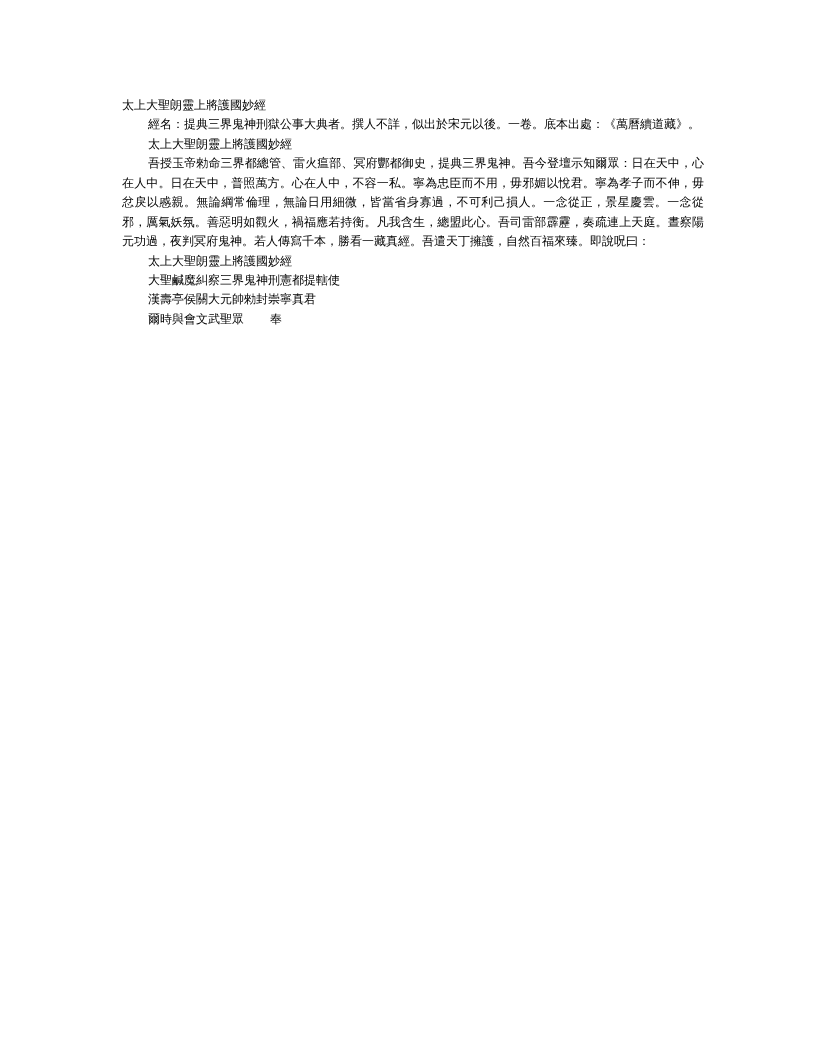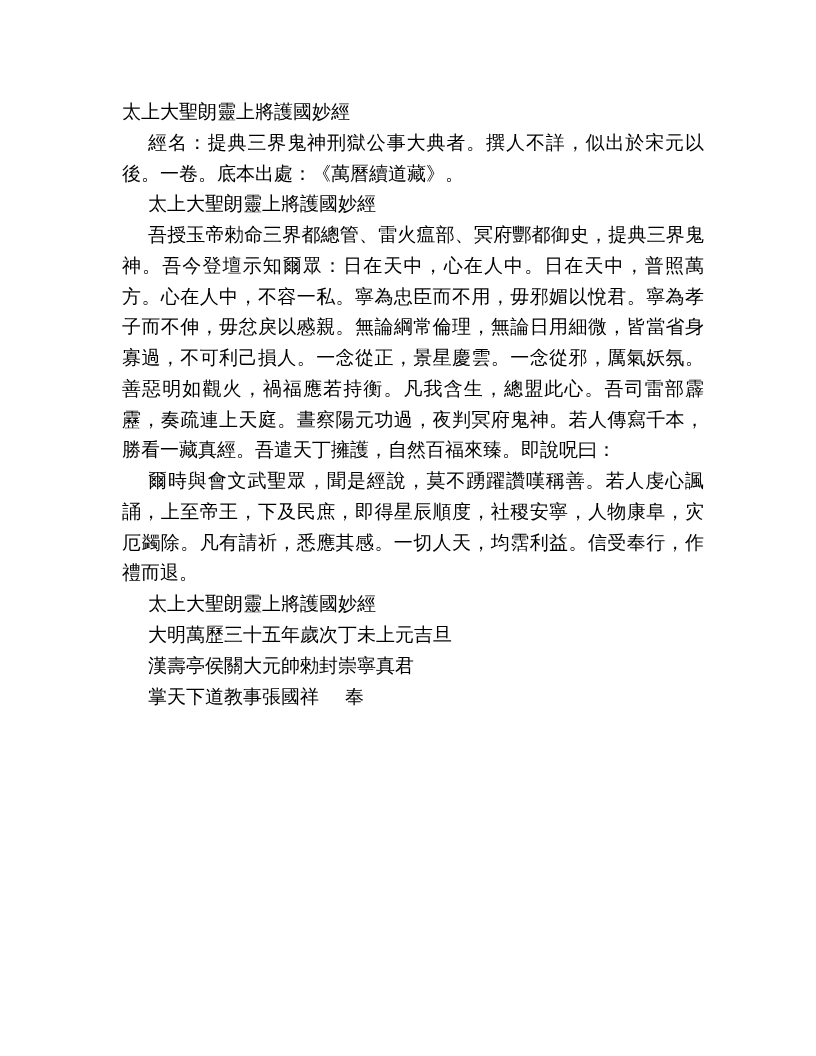--- a/index.html
+++ b/index.html
@@ -15,21 +15,21 @@
     position: relative;
     overflow: hidden;
   }
   .page {
     box-sizing: border-box;
     width: 816px;
     height: 1056px;
     padding: 96px 112px 0 122px;
   }
   .doc {
-    font-size: 19px;
+    font-size: 12px;
     line-height: 1.62;
     text-align: justify;
     text-justify: inter-ideograph;
   }
   .p {
     margin: 0;
     text-indent: 0;
     white-space: normal;
   }
   .p.indent1 {
@@ -56,25 +56,24 @@
     <p class="p">太上大聖朗靈上將護國妙經</p>
 
     <p class="p indent1">經名：提典三界鬼神刑獄公事大典者。撰人不詳，似出於宋元以後。一卷。底本出處：《萬曆續道藏》。</p>
 
     <p class="p indent-title">太上大聖朗靈上將護國妙經</p>
 
 
     <p class="p indent1">吾授玉帝勑命三界都總管、雷火瘟部、冥府酆都御史，提典三界鬼神。吾今登壇示知爾眾：日在天中，心在人中。日在天中，普照萬方。心在人中，不容一私。寧為忠臣而不用，毋邪媚以悅君。寧為孝子而不伸，毋忿戾以慼親。無論綱常倫理，無論日用細微，皆當省身寡過，不可利己損人。一念從正，景星慶雲。一念從邪，厲氣妖氛。善惡明如觀火，禍福應若持衡。凡我含生，總盟此心。吾司雷部霹靂，奏疏連上天庭。晝察陽元功過，夜判冥府鬼神。若人傳寫千本，勝看一藏真經。吾遣天丁擁護，自然百福來臻。即說呪曰：</p>
 
 
-    <p class="p indent1">爾時與會文武聖眾，聞是經說，莫不踴躍讚嘆稱善。若人虔心諷誦，上至帝王，下及民庶，即得星辰順度，社稷安寧，人物康阜，灾厄蠲除。凡有請祈，悉應其感。一切人天，均霑利益。信受奉行，作禮而退。</p>
 
     <p class="p indent-title">太上大聖朗靈上將護國妙經</p>
 
-    <p class="p indent-title">大明萬歷三十五年歲次丁未上元吉旦</p>
+    <p class="p indent-title">大聖鹹魔糾察三界鬼神刑憲都提轄使</p>
 
     <p class="p indent-title">漢壽亭侯關大元帥勑封崇寧真君</p>
 
-    <p class="tail-line"><span>掌天下道教事張國祥</span><span class="gap"></span><span>奉</span></p>
+    <p class="tail-line"><span>爾時與會文武聖眾</span><span class="gap"></span><span>奉</span></p>
 
 
   </div>
 </div>
 
 </body></html>

